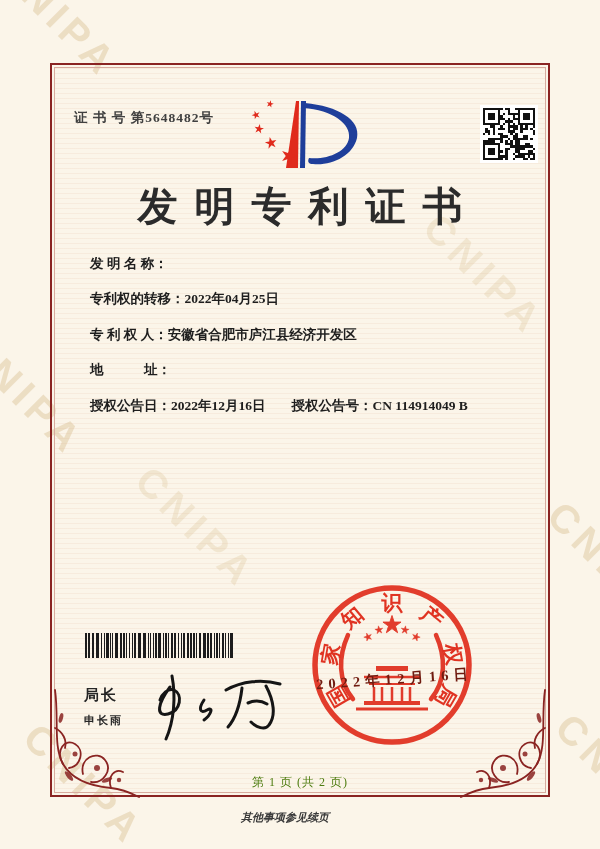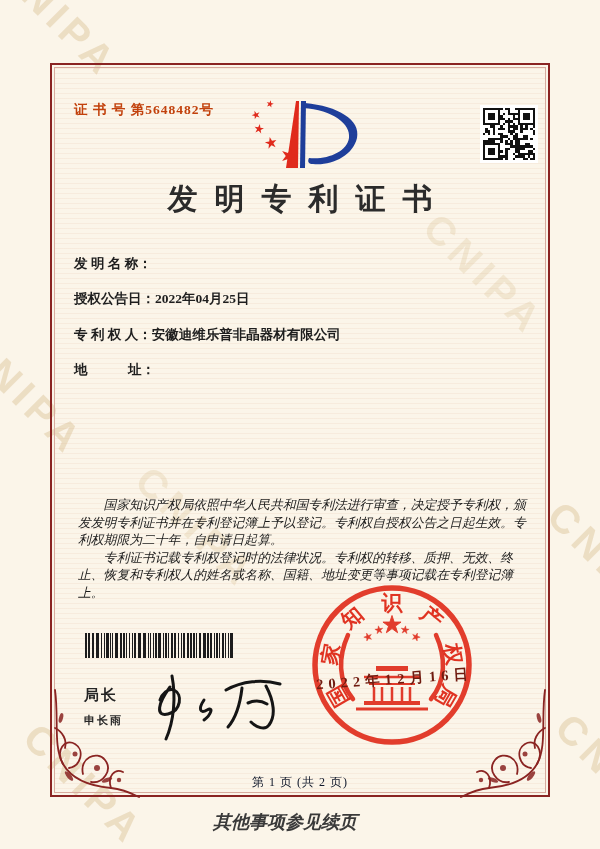--- a/index.html
+++ b/index.html
@@ -23,50 +23,50 @@
   }
   .frame-inner{
     position:absolute; inset:2px;
     border:1px solid #d8ab9e;
     background:repeating-linear-gradient(180deg, rgba(222,168,138,0.13) 0 1px, rgba(0,0,0,0) 1px 5px);
   }
   .corner-flourish{ position:absolute; width:92px; height:112px; }
   .corner-flourish.bl{ left:-3px; bottom:-5px; }
   .corner-flourish.br{ right:-3px; bottom:-5px; transform:scaleX(-1); }
   .cert-no{
-    position:absolute; left:22px; top:36px; font-size:13.5px; font-weight:600;
-    letter-spacing:1px; color:#c2410c;
+    position:absolute; left:22px; top:44px; font-size:13.5px; font-weight:600;
+    letter-spacing:1px; color:#404040;
   }
   .logo{ position:absolute; left:191px; top:33px; }
   .qr{ position:absolute; left:428px; top:40px; width:58px; height:58px; background:#fff; padding:3px; box-sizing:border-box; }
   .title{
     position:absolute; left:0; top:114px; width:100%; text-align:center;
-    font-size:30px; font-weight:bold; letter-spacing:17px; text-indent:17px; color:#2b2b2b;
+    font-size:40px; font-weight:bold; letter-spacing:17px; text-indent:17px; color:#2b2b2b;
   }
   .fields{ position:absolute; left:22px; top:190px; width:466px; }
   .field-row{ display:flex; align-items:flex-start; line-height:18px; margin-bottom:17.4px;
-    font-size:13.5px; font-weight:600; color:#1e1e1e; }
+    font-size:13.5px; font-weight:600; color:#1e1e1e;margin-left:16px; }
   .field-row .lbl{ white-space:pre; flex:none; }
   .field-row .lbl2{ white-space:pre; flex:none; margin-left:26px; }
   .body-text{
     position:absolute; left:26px; top:432px; width:452px;
     font-size:12.8px; line-height:17.6px; font-style:italic; color:#1b1b1b;
   }
   .body-text p{ margin:0; text-indent:2em; }
   .barcode{ position:absolute; left:33px; top:568px; width:152px; height:25px; }
   .signer-title{ position:absolute; left:32px; top:621px; font-family:Liberation Serif, serif;
     font-size:15px; font-weight:bold; letter-spacing:2px; color:#262626; }
   .signer-name{ position:absolute; left:32px; top:648px; font-family:"Liberation Sans","DejaVu Sans",sans-serif;
     font-size:11px; font-weight:bold; letter-spacing:2px; color:#262626; }
   .signature{ position:absolute; left:86px; top:598px; }
   .seal{ position:absolute; left:306px; top:581px; width:172px; height:172px; z-index:5; }
   .page-info{ position:absolute; left:0; top:709px; width:100%; text-align:center;
-    font-size:12px; letter-spacing:1px; color:#0f172a; }
+    font-size:12px; letter-spacing:1px; color:#4d7c0f; }
   .continuation{ position:absolute; left:50px; right:80px; top:810px; text-align:center;
-    font-size:18px; font-style:italic; font-weight:600; color:#3a3a3a; }
+    font-size:11px; font-style:italic; font-weight:600; color:#3a3a3a; }
   svg text{ font-family:"Liberation Serif","DejaVu Serif",serif; }
 </style>
 </head>
 <body>
 
 <div class="page">
 
   <svg width="0" height="0" style="position:absolute" aria-hidden="true">
     <defs>
       <path id="star" d="M0,-10 L2.245,-3.09 9.51,-3.09 3.633,1.18 5.878,8.09 0,3.8 -5.878,8.09 -3.633,1.18 -9.51,-3.09 -2.245,-3.09 Z"></path>
@@ -384,36 +384,38 @@
         </svg>
     </div>
 
     <div class="title">发明专利证书</div>
 
     <div class="fields">
       <div class="field-row">
         <span class="lbl">发 明 名 称：</span>
       </div>
       <div class="field-row">
-        <span class="lbl">授权公告日：</span>
+        <span class="lbl">专利权的转移：</span>
         <span class="val">2022年04月25日</span>
       </div>
       <div class="field-row">
         <span class="lbl">专 利 权 人：</span>
-        <span class="val">安徽迪维乐普非晶器材有限公司</span>
+        <span class="val">安徽省合肥市庐江县经济开发区</span>
       </div>
       <div class="field-row">
         <span class="lbl">地　　　址：</span>
       </div>
+      <div class="field-row">
+        <span class="lbl">授权公告日：</span>
+        <span class="val">2022年12月16日</span>
+        <span class="lbl2">授权公告号：</span>
+        <span class="val">CN 114914049 B</span>
+      </div>
     </div>
 
-    <div class="body-text">
-      <p>国家知识产权局依照中华人民共和国专利法进行审查，决定授予专利权，颁发发明专利证书并在专利登记簿上予以登记。专利权自授权公告之日起生效。专利权期限为二十年，自申请日起算。</p>
-      <p>专利证书记载专利权登记时的法律状况。专利权的转移、质押、无效、终止、恢复和专利权人的姓名或名称、国籍、地址变更等事项记载在专利登记簿上。</p>
-    </div>
 
     <svg class="barcode" id="barcode-svg" viewBox="0 0 152 25">
         <rect x="0" y="0" width="2" height="25" fill="#1c1c1c"></rect>
         <rect x="3" y="0" width="2" height="25" fill="#1c1c1c"></rect>
         <rect x="7" y="0" width="2" height="25" fill="#1c1c1c"></rect>
         <rect x="11" y="0" width="3" height="25" fill="#1c1c1c"></rect>
         <rect x="16" y="0" width="1" height="25" fill="#1c1c1c"></rect>
         <rect x="19" y="0" width="1" height="25" fill="#1c1c1c"></rect>
         <rect x="21" y="0" width="3" height="25" fill="#1c1c1c"></rect>
         <rect x="25" y="0" width="1" height="25" fill="#1c1c1c"></rect>

